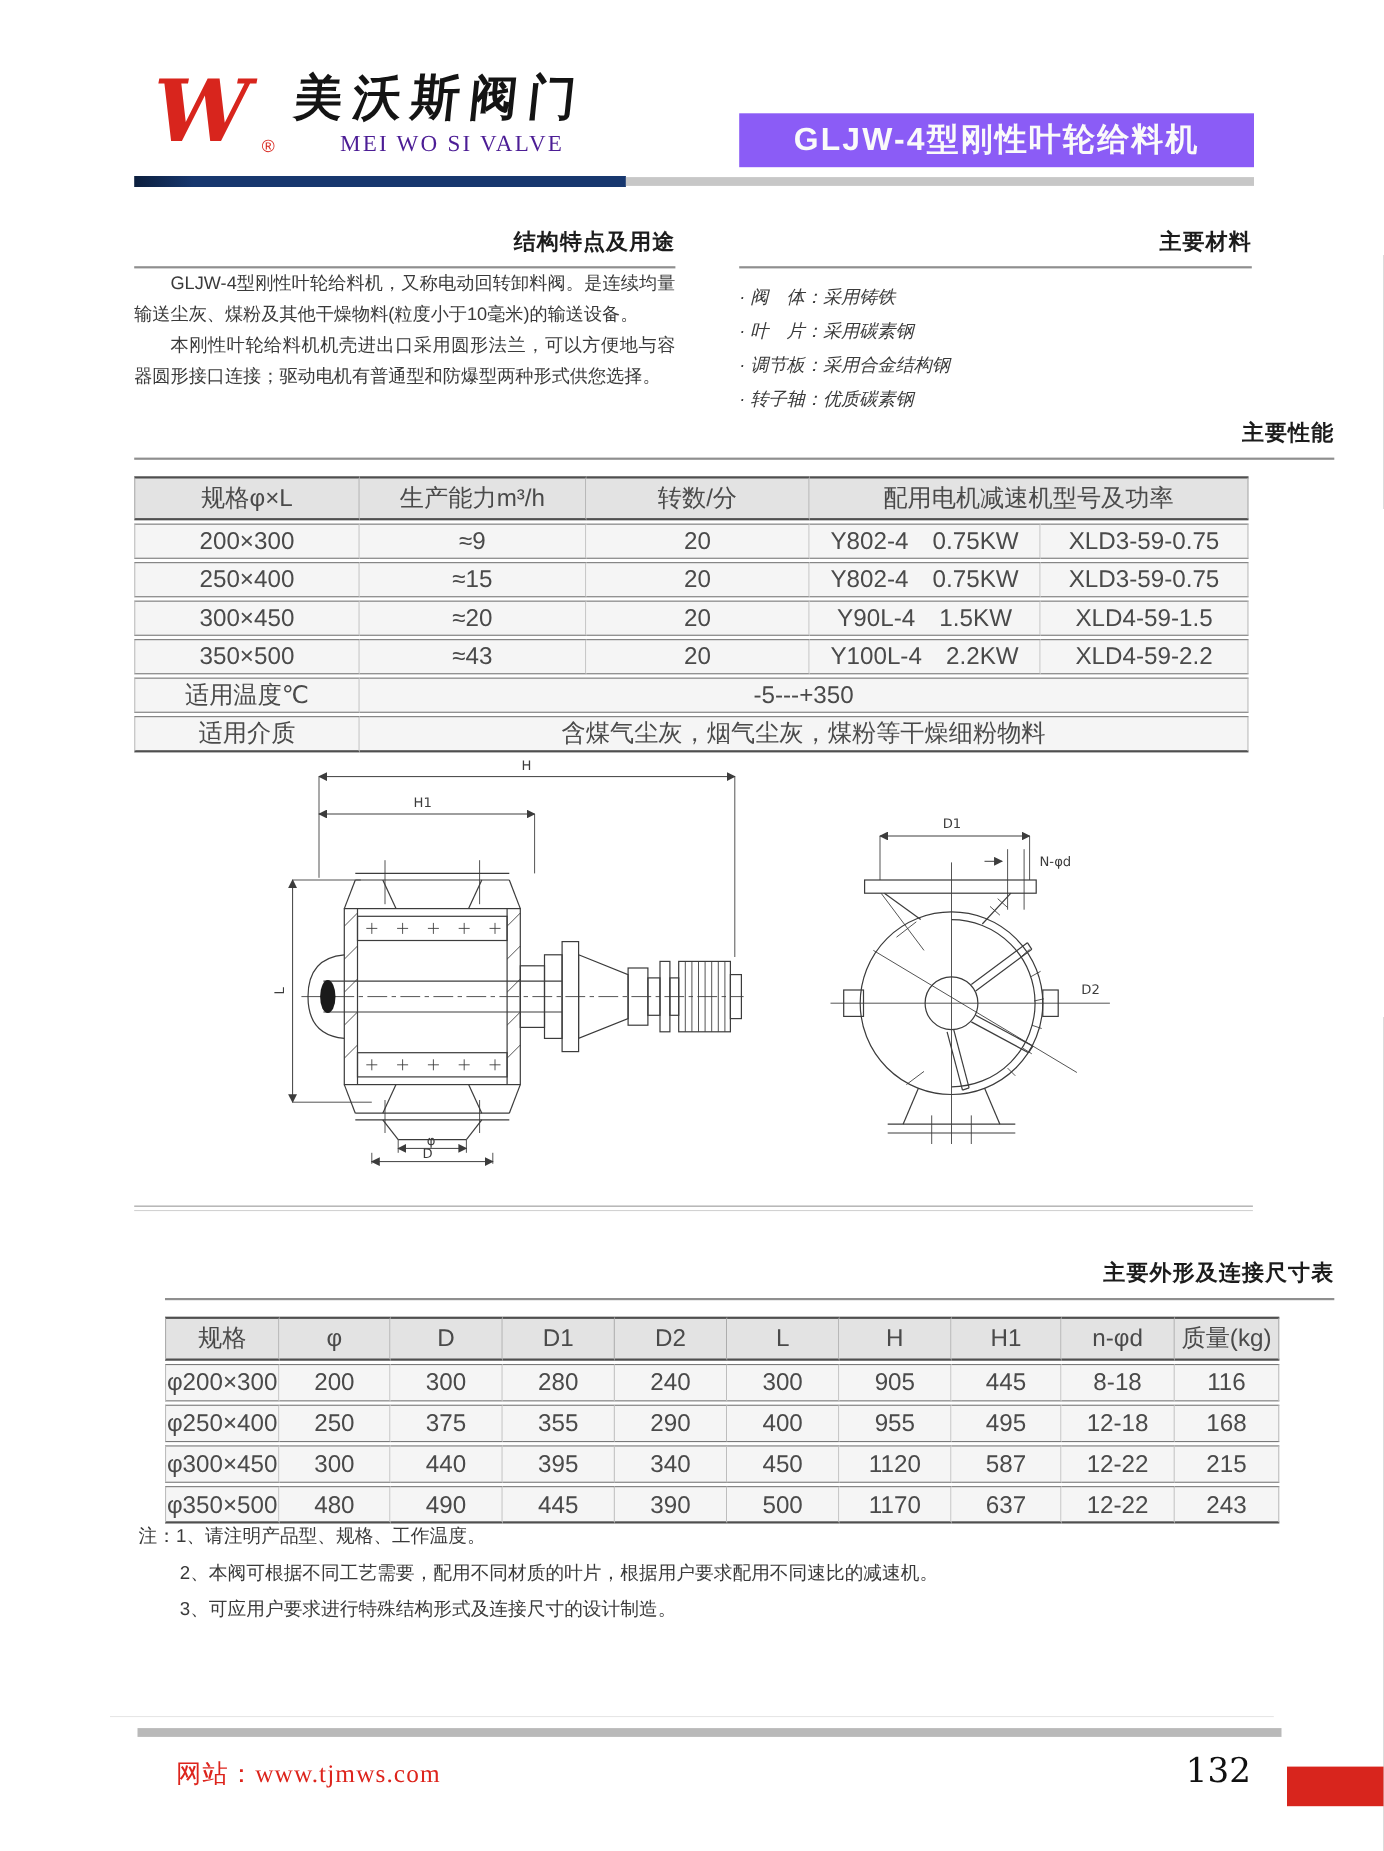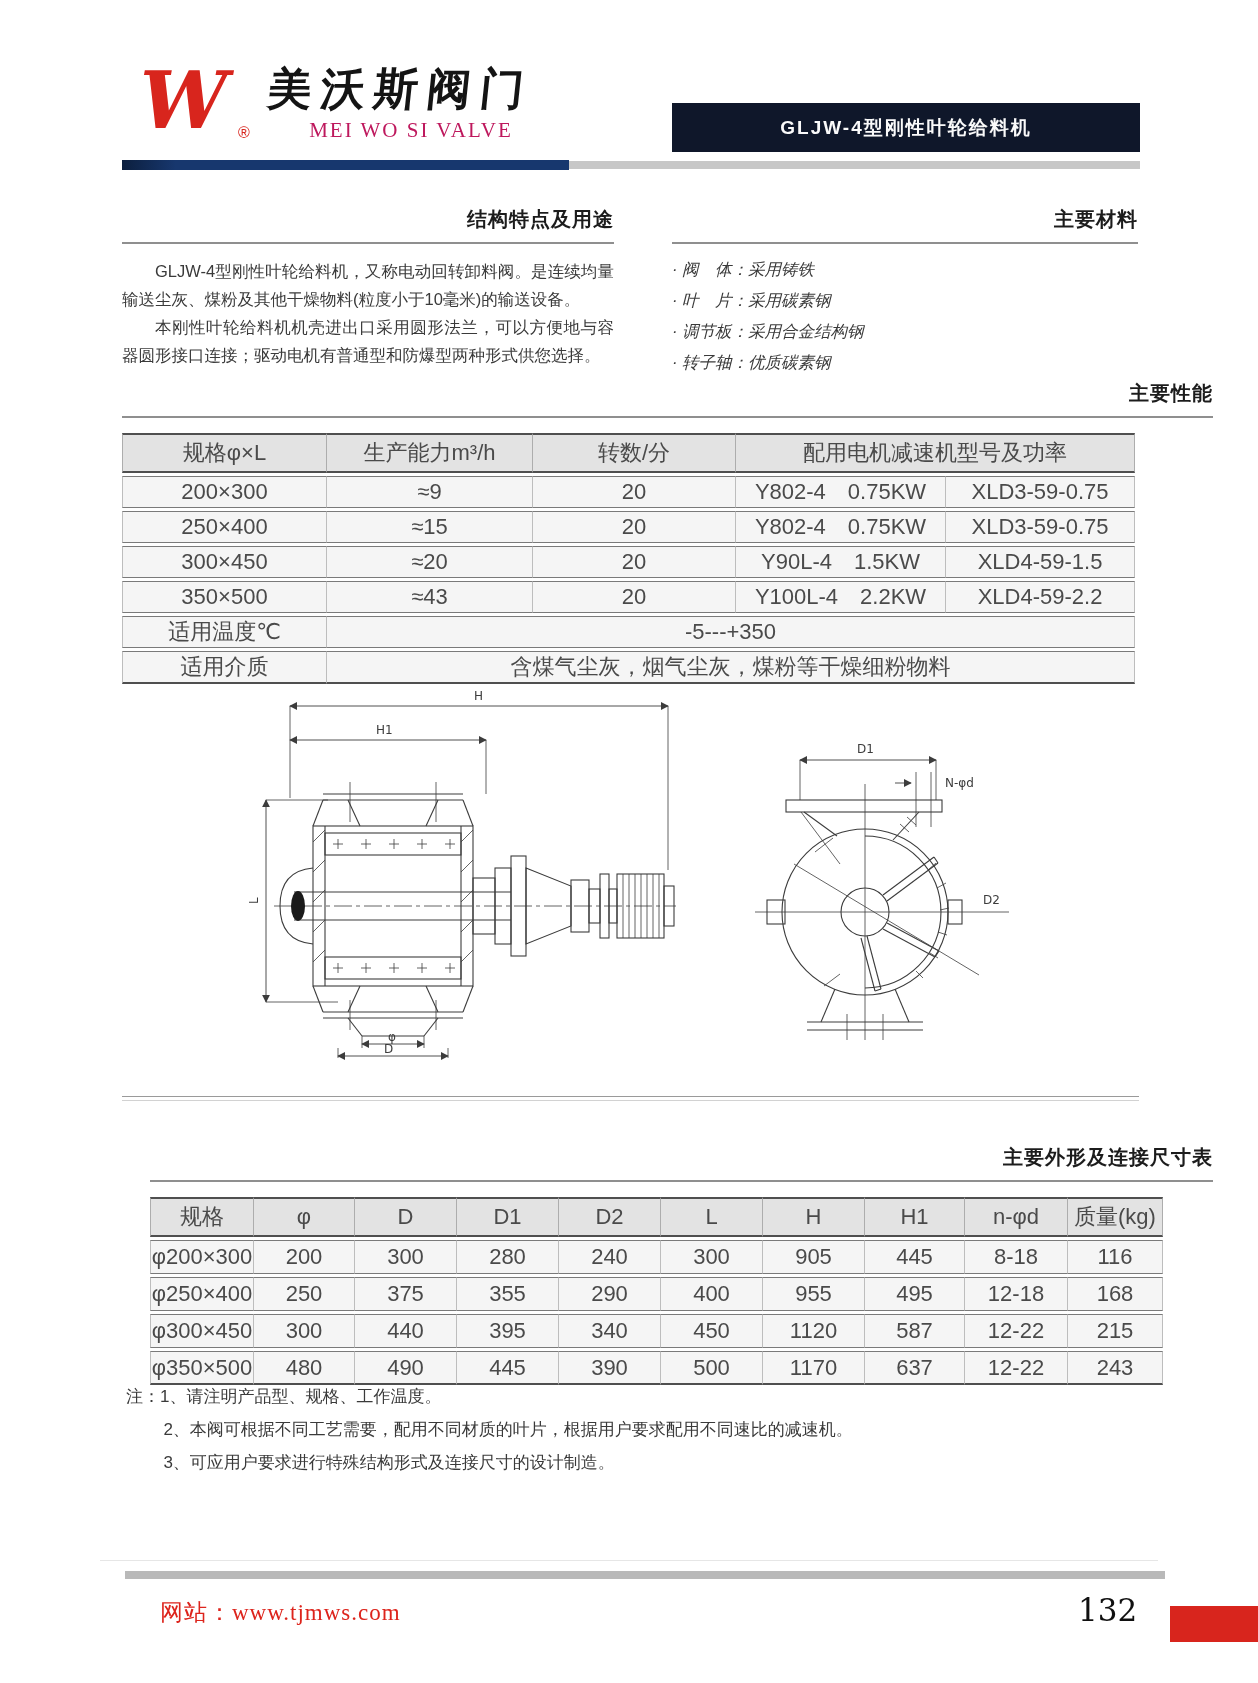--- a/index.html
+++ b/index.html
@@ -14,40 +14,40 @@
   .logo-mark { position:absolute; left:0; top:2px; width:118px; height:84px; }
   .brand-cn {
     position:absolute; left:130px; top:0px; width:280px;
     font-family:"Liberation Serif","DejaVu Serif",serif;
     font-size:44px; font-weight:700; letter-spacing:9px; color:#141414;
     transform:skewX(-6deg); white-space:nowrap;
   }
   .brand-en {
     position:absolute; left:138px; top:58px; width:270px; text-align:center;
     font-family:"Liberation Serif","DejaVu Serif",serif;
-    font-size:21px; letter-spacing:2px; color:#be185d; white-space:nowrap;
+    font-size:21px; letter-spacing:2px; color:#4c1d95; white-space:nowrap;
   }
   .banner {
     position:absolute; left:672px; top:103px; width:468px; height:49px;
-    background:#0f172a; color:#fafafa; font-size:19px; font-weight:700;
+    background:#8b5cf6; color:#fafafa; font-size:29px; font-weight:700;
     letter-spacing:2px; text-align:center; line-height:49px; white-space:nowrap;
   }
   .rule-blue { position:absolute; left:122px; top:160px; width:447px; height:10px;
     background:linear-gradient(90deg,#0c1f3e 0%,#17376e 12%,#17376e 100%); }
   .rule-gray { position:absolute; left:569px; top:161px; width:571px; height:8px; background:#c7c7c7; }
 
   
   .sec-title {
     font-size:20px; font-weight:700; color:#1c1c1c; letter-spacing:1px;
     padding-bottom:9px; border-bottom:2px solid #8f8f8f;text-align:right;
   }
   
   .features { position:absolute; left:122px; top:206px; width:492px; }
   .features p {
-    margin-top:13px; font-size:16.5px; line-height:1.7; color:#3a3a3a;
+    font-size:16.5px; line-height:1.7; color:#3a3a3a;
     text-align:justify; text-indent:2em;
   }
   .features p + p { margin-top:0; }
   .materials { position:absolute; left:672px; top:206px; width:466px; }
   .materials ul { list-style:none; margin-top:15px; }
   .materials li { font-size:16.5px; color:#3a3a3a; margin:9px 0;font-style:italic; }
   .materials li::before { content:"· "; color:#3a3a3a; }
 
   
   .tbl-section { position:absolute; left:122px; width:1091px; }

